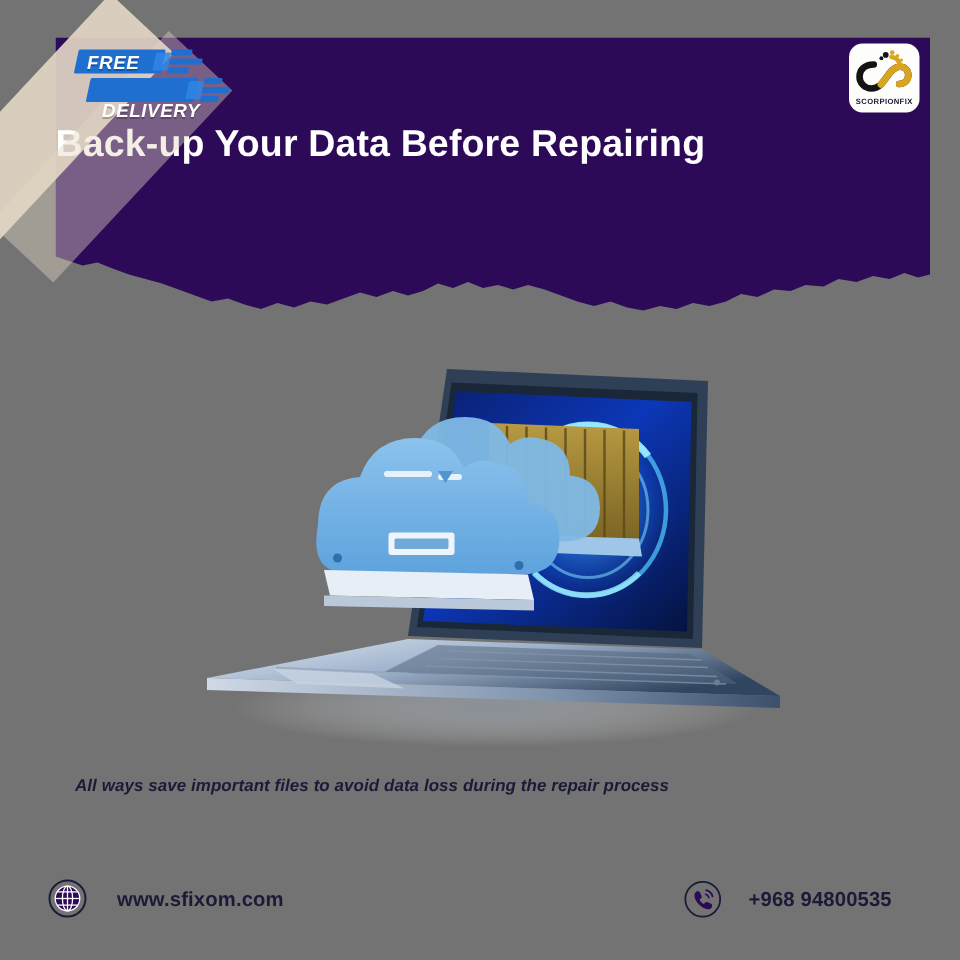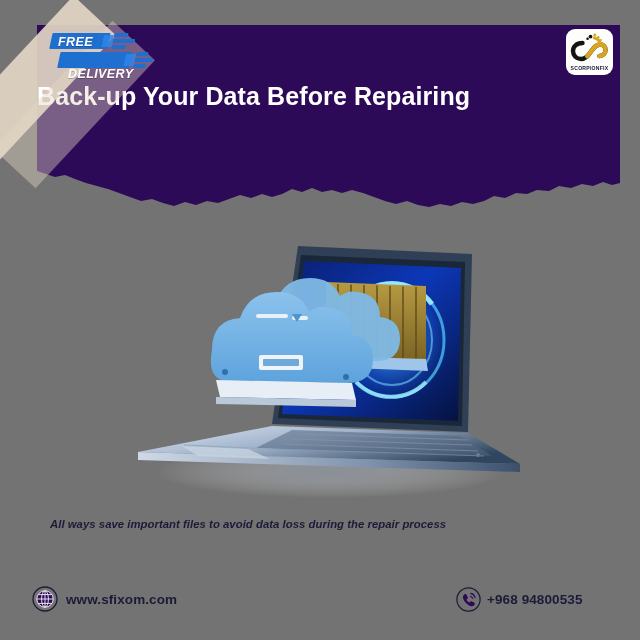--- a/index.html
+++ b/index.html
@@ -187,21 +187,21 @@
     position: absolute;
     left: 0;
     top: 570px;
     width: 640px;
     height: 70px;
   }
   .footer-item {
     position: absolute;
     display: flex;
     align-items: center;
-    gap: 8px;
+    gap: 20px;
   }
   .f-web { left: 32px; top: 16px; }
   .f-tel { left: 456px; top: 17px; }
   .footer-text {
     color: #1b1b38;
     font-size: 13.5px;
     font-weight: bold;
     letter-spacing: 0.1px;
     white-space: nowrap;
   }

